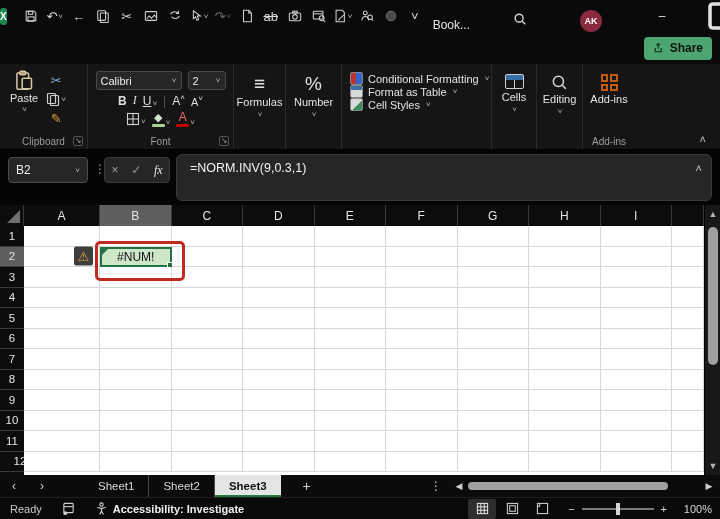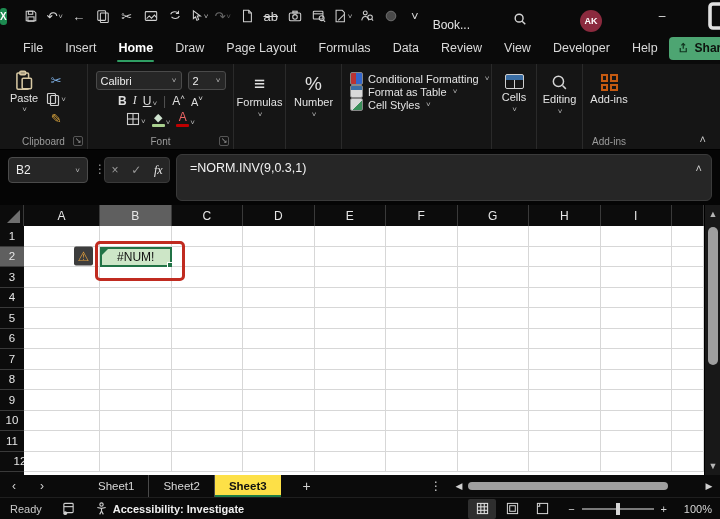--- a/index.html
+++ b/index.html
@@ -123,21 +123,21 @@
     display:flex; align-items:center; justify-content:center; }
   .vthumb { position:absolute; left:3px; top:22px; width:10px; height:138px; background:#9f9f9f; border-radius:5px; }
 
   
   .tabbar { position:absolute; top:475px; left:0; width:720px; height:22px; background:#0b0b0b;
     display:flex; align-items:stretch; }
   .tnav { width:28px; display:flex; align-items:center; justify-content:center; color:#d0d0d0; font-size:12px; }
   .sheettabs { display:flex; align-items:stretch; margin-left:28px; }
   .stab { display:flex; align-items:center; padding:0 14px; color:#d8d8d8; font-size:11.5px;
     border-right:1px solid #4a4a4a; position:relative; }
-  .stab.active { background:#fde047; color:#111; font-weight:bold; border-right:none; }
+  .stab.active { background:#e5e5e5; color:#111; font-weight:bold; border-right:none; }
   .stab.active::after { content:""; position:absolute; left:0; right:0; bottom:0; height:2.5px; background:#1e7e46; }
   .addsheet { width:40px; display:flex; align-items:center; justify-content:center; color:#d0d0d0;
     font-size:14px; margin-left:6px; }
   .tabdots { position:absolute; left:430px; top:0; height:22px; display:flex; align-items:center;
     color:#cfcfcf; font-size:12px; }
   .hscroll { position:absolute; left:452px; right:4px; top:3px; height:16px; display:flex; align-items:center; }
   .hscroll .arr { color:#cfcfcf; font-size:9px; width:14px; text-align:center; }
   .htrack { position:relative; flex:1; height:10px; }
   .hthumb { position:absolute; left:2px; top:1px; width:200px; height:8px; background:#9f9f9f; border-radius:4px; }
 
@@ -271,33 +271,20 @@
       <div class="wbtn">
         <svg viewBox="0 0 12 12" fill="none" stroke="#e0e0e0" stroke-width="1.2">
             <rect x="2" y="2" width="8" height="8" rx="1"></rect>
           </svg>
       </div>
       <div class="wbtn" style="font-size:15px;">×</div>
     </div>
   </div>
 
   <div class="menubar">
-    <div id="menu-items" style="display:flex;">
-        <div class="menu-item">File</div>
-        <div class="menu-item">Insert</div>
-        <div class="menu-item active">Home</div>
-        <div class="menu-item">Draw</div>
-        <div class="menu-item">Page Layout</div>
-        <div class="menu-item">Formulas</div>
-        <div class="menu-item">Data</div>
-        <div class="menu-item">Review</div>
-        <div class="menu-item">View</div>
-        <div class="menu-item">Developer</div>
-        <div class="menu-item">Help</div>
-      </div>
     <div class="share-btn">
       <svg viewBox="0 0 16 16" fill="none" stroke="#10331f" stroke-width="1.6">
         <path d="M3 8v5h8v-5"></path>
           <path d="M7 9V2"></path>
           <path d="M4.5 4.5 7 2l2.5 2.5"></path>
         </svg>
       <span>Share</span>
 
     </div>
   </div>

